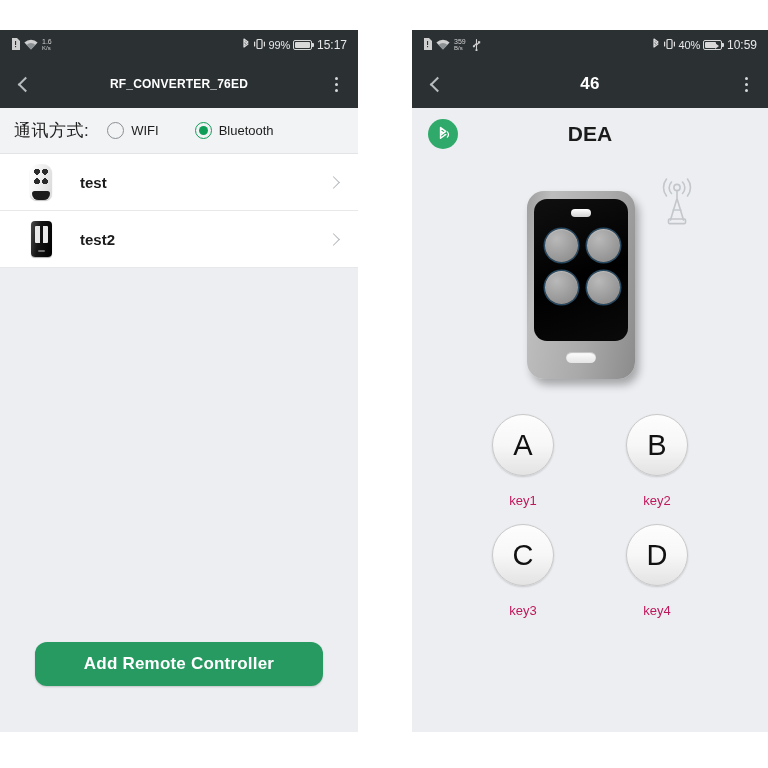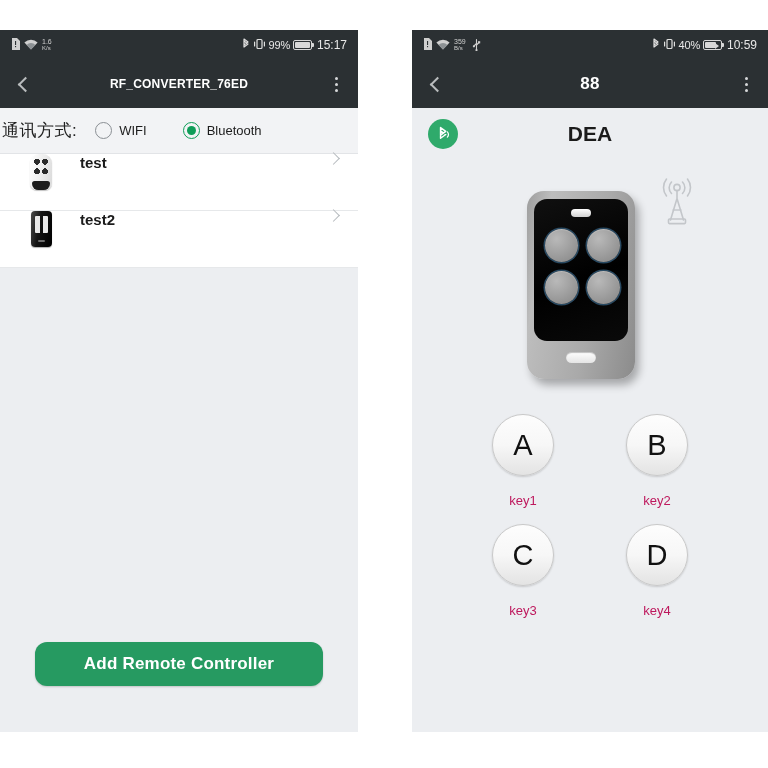--- a/index.html
+++ b/index.html
@@ -91,21 +91,21 @@
   .appbar .title.small { font-size: 17px; }
   .kebab { margin-left: auto; display: flex; flex-direction: column; gap: 3px; cursor: pointer; padding: 4px 6px; z-index: 2; }
   .kebab span { width: 3px; height: 3px; background: #d6d8da; border-radius: 50%; display: block; }
 
   
   .mode-row {
     height: 46px;
     background: #f2f3f5;
     display: flex;
     align-items: center;
-    padding: 0 2px;
+    padding: 0 14px;
     border-bottom: 1px solid #e2e4e7;
   }
   .mode-label { font-size: 17px; color: #222; letter-spacing: 0.5px; }
   .radio-opt { display: flex; align-items: center; gap: 7px; cursor: pointer; }
   .radio-opt.wifi { margin-left: 18px; }
   .radio-opt.bt { margin-left: 36px; }
   .radio {
     width: 17px; height: 17px; border-radius: 50%;
     border: 1.6px solid #8a8f94; background: transparent;
     display: flex; align-items: center; justify-content: center;
@@ -115,21 +115,21 @@
   .radio.on::after {
     content: ""; width: 9px; height: 9px; border-radius: 50%; background: #0f9d58;
   }
   .radio-text { font-size: 13px; color: #1c1c1c; }
 
   
   .dev-list { background: #ffffff; }
   .dev-row {
     height: 57px;
     display: flex;
-    align-items: flex-start;
+    align-items: center;
     padding: 0 14px 0 18px;
     border-bottom: 1px solid #e6e8ea;
     background: #ffffff;
     cursor: pointer;
   }
   .dev-icon { width: 46px; flex: 0 0 46px; display: flex; align-items: center; justify-content: center; }
   .dev-name { font-size: 15px; font-weight: bold; color: #1b1b1b; margin-left: 16px; }
   .dev-chevron {
     margin-left: auto;
     width: 9px; height: 9px;
@@ -423,21 +423,21 @@
         <span class="sb-pct">40%</span>
         <span class="battery charging">
             <i></i>
           </span>
         <span class="sb-time">10:59</span>
       </div>
     </div>
 
     <div class="appbar">
       <div class="chevron-back"></div>
-      <div class="title small">88</div>
+      <div class="title small">46</div>
       <div class="kebab">
           <span></span>
           <span></span>
           <span></span>
         </div>
     </div>
 
     <div class="dev-header">
       <div class="bt-badge">
         <svg width="13" height="17" viewBox="0 0 10 15">

